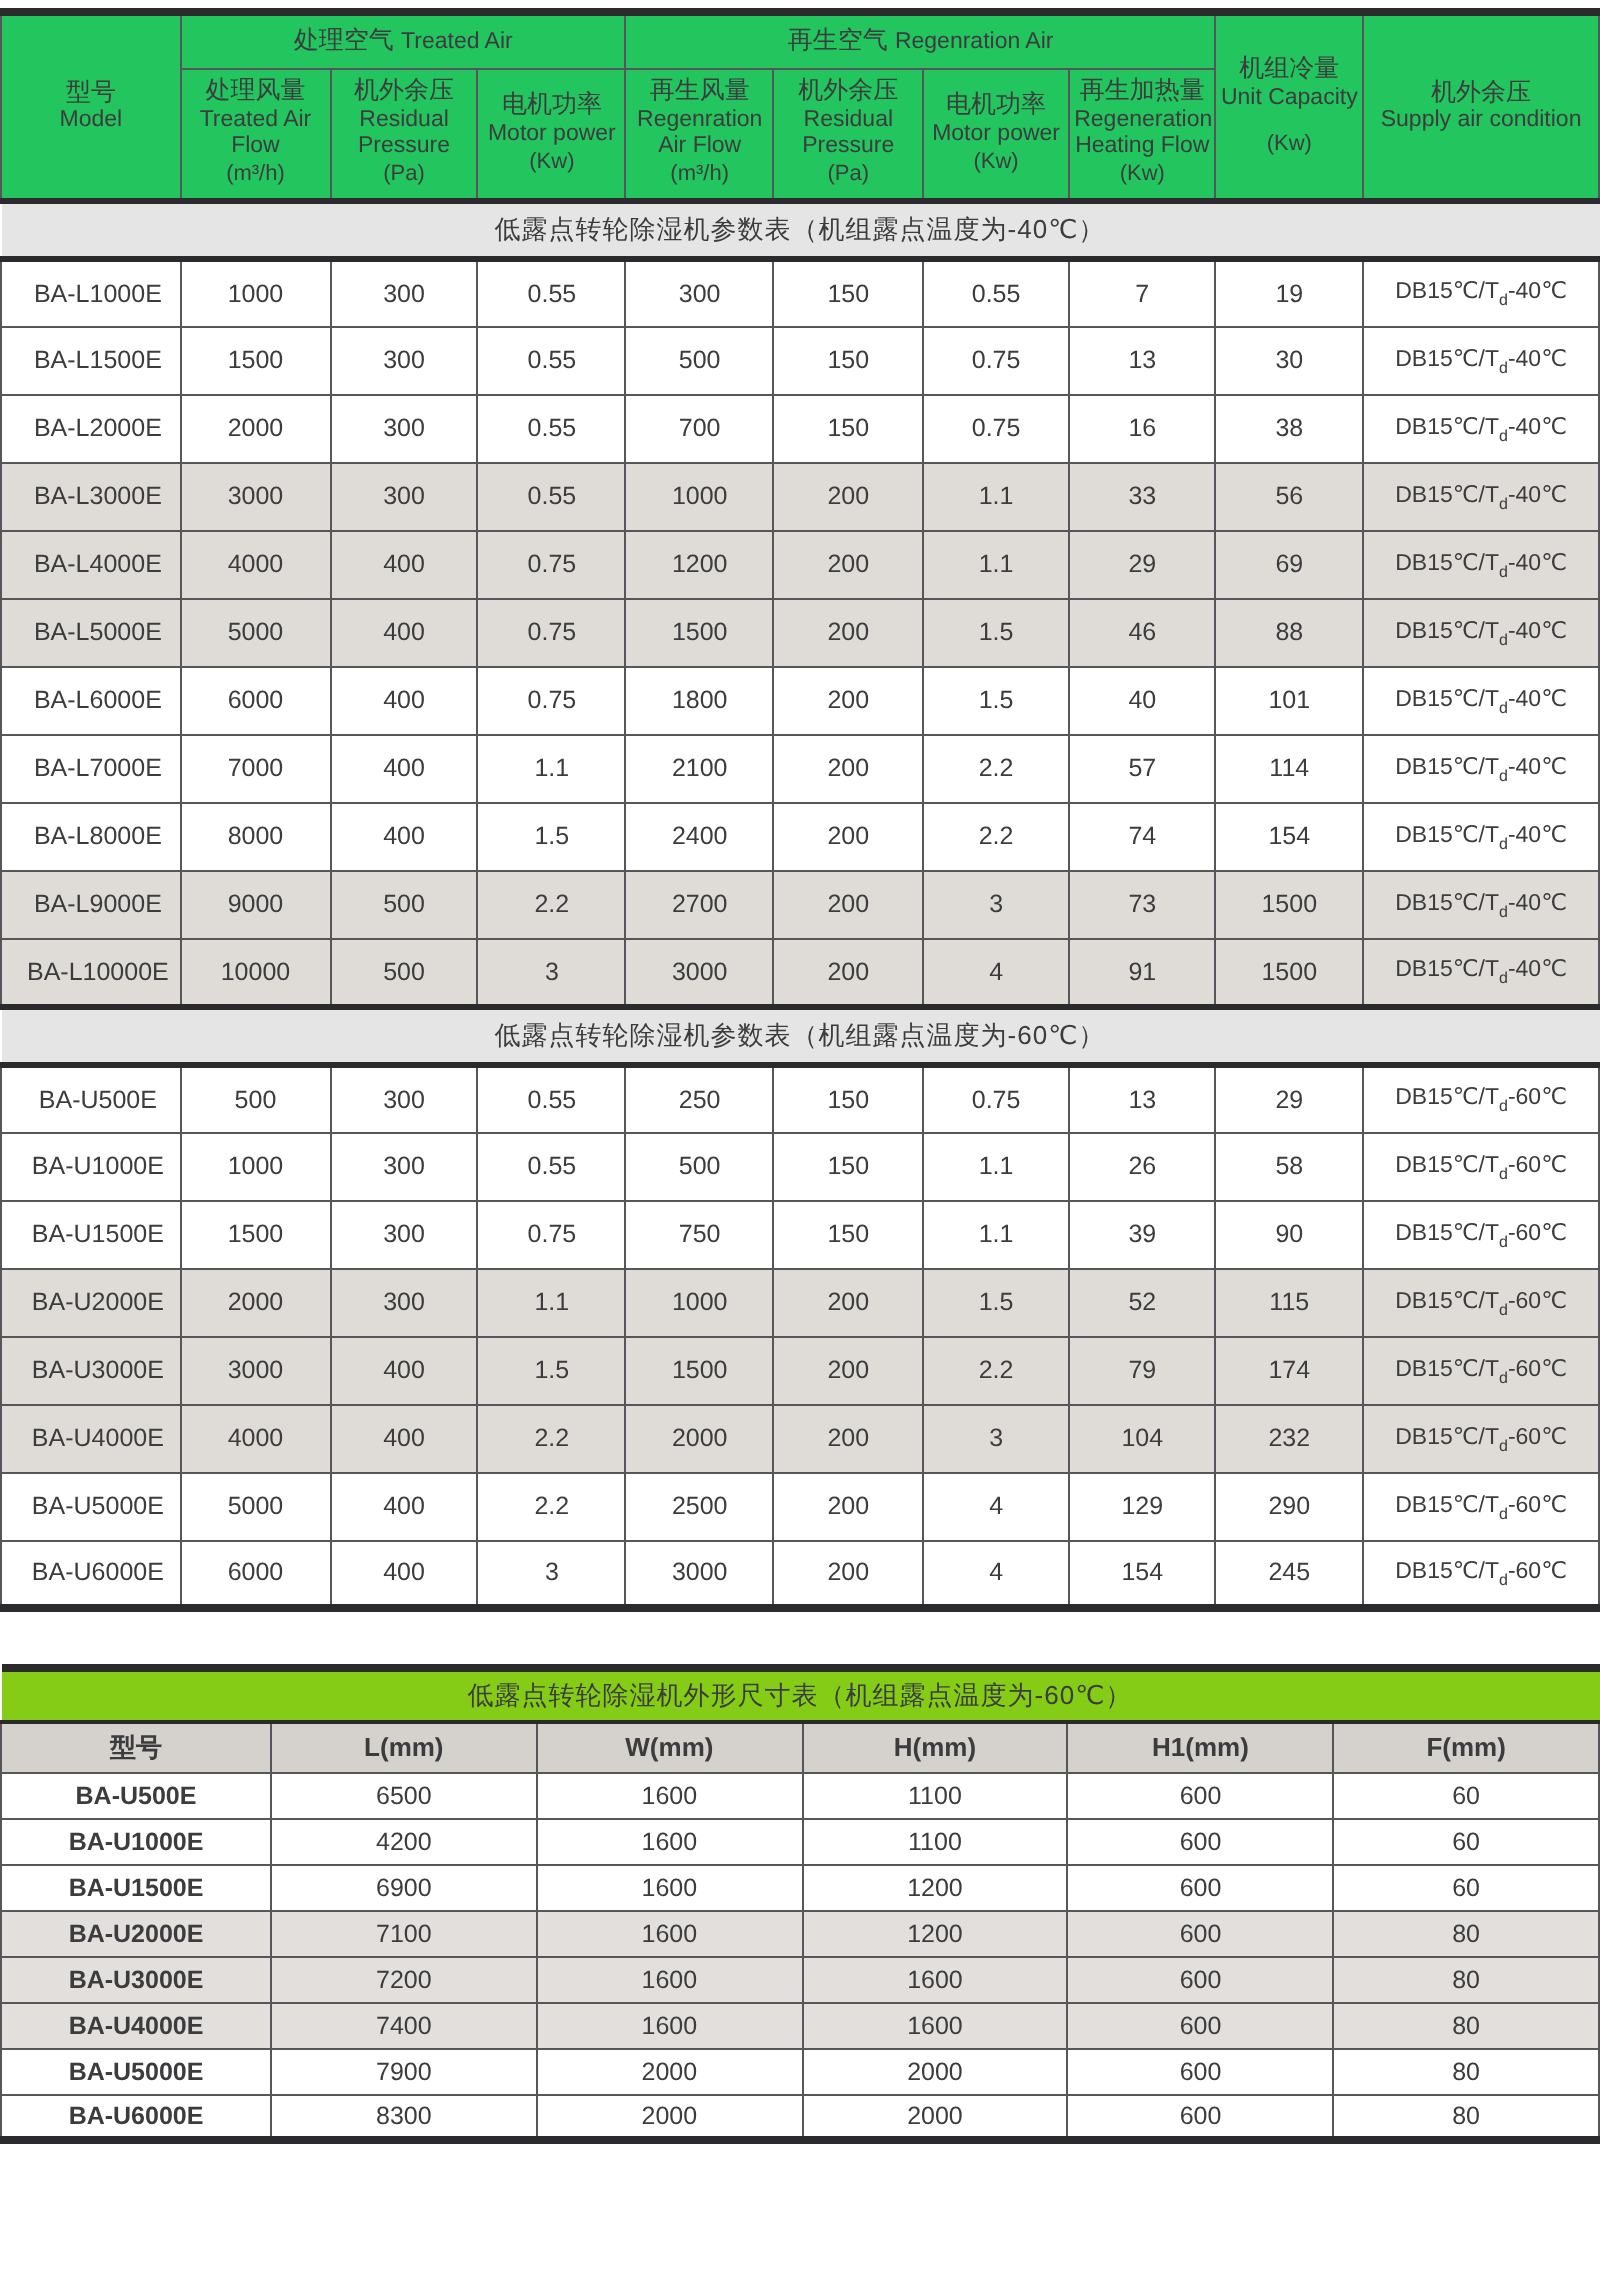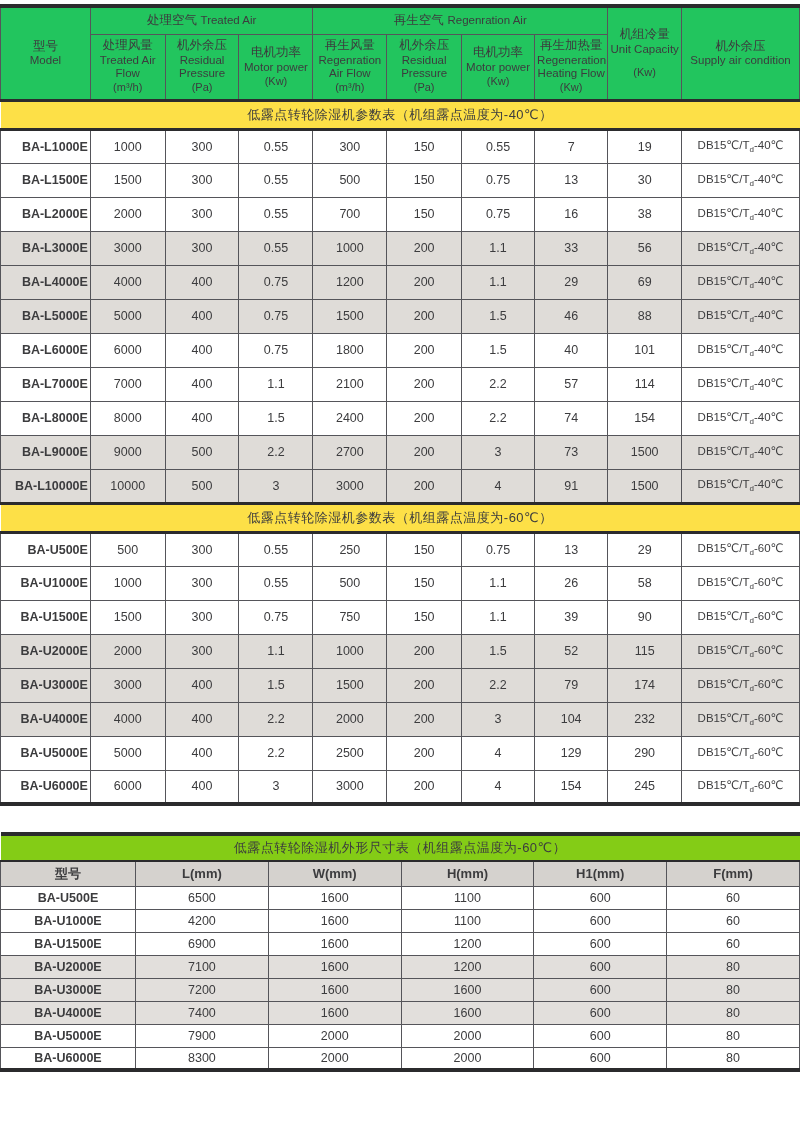--- a/index.html
+++ b/index.html
@@ -13,24 +13,24 @@
   .spec thead tr:first-child th{border-top:4px solid #2b2b2d;}
   .spec .group{height:28px;font-size:13px;}
   .spec .group .zh{font-weight:400;}
   .spec .sub{height:66px;}
   .spec thead .zh{font-size:12.5px;line-height:1.25;}
   .spec thead .en{font-size:11.5px;line-height:1.15;}
   .spec thead .unit{font-size:11px;line-height:1.3;}
   .spec thead .spaced{margin-top:9px;}
   .spec tbody td{height:34px;font-size:12.5px;background:#ffffff;}
   .spec tbody tr.shaded td{background:#dfdcd8;}
-  .spec td.model{text-align:right;padding-left:9px;font-weight:700;font-size:12.5px;}
+  .spec td.model{text-align:center;padding-left:9px;font-weight:400;font-size:12.5px;}
   .spec td.supply{font-size:11.5px;}
   .spec td.supply sub{font-size:8px;}
-  .spec tr.section-row td{border-left:none;border-right:none;border-top:3px solid #2b2b2d;border-bottom:3px solid #2b2b2d;background:#fde047;height:29px;font-size:13px;letter-spacing:.5px;}
+  .spec tr.section-row td{border-left:none;border-right:none;border-top:3px solid #2b2b2d;border-bottom:3px solid #2b2b2d;background:#e5e5e5;height:29px;font-size:13px;letter-spacing:.5px;}
   .spec tbody tr:last-child td{border-bottom:4px solid #2b2b2d;}
 
   
   .table-gap{height:26px;}
 
   
   .dim tr.title-row td{background:#84cc16;border-left:none;border-right:none;border-top:4px solid #2b2b2d;border-bottom:2px solid #2b2b2d;height:27px;font-size:13px;letter-spacing:.5px;}
   .dim th{background:#d5d2ce;font-weight:700;font-size:13px;height:25px;}
   .dim tbody td{height:23px;font-size:12.5px;background:#ffffff;}
   .dim tbody tr.shaded td{background:#e2dfdc;}

